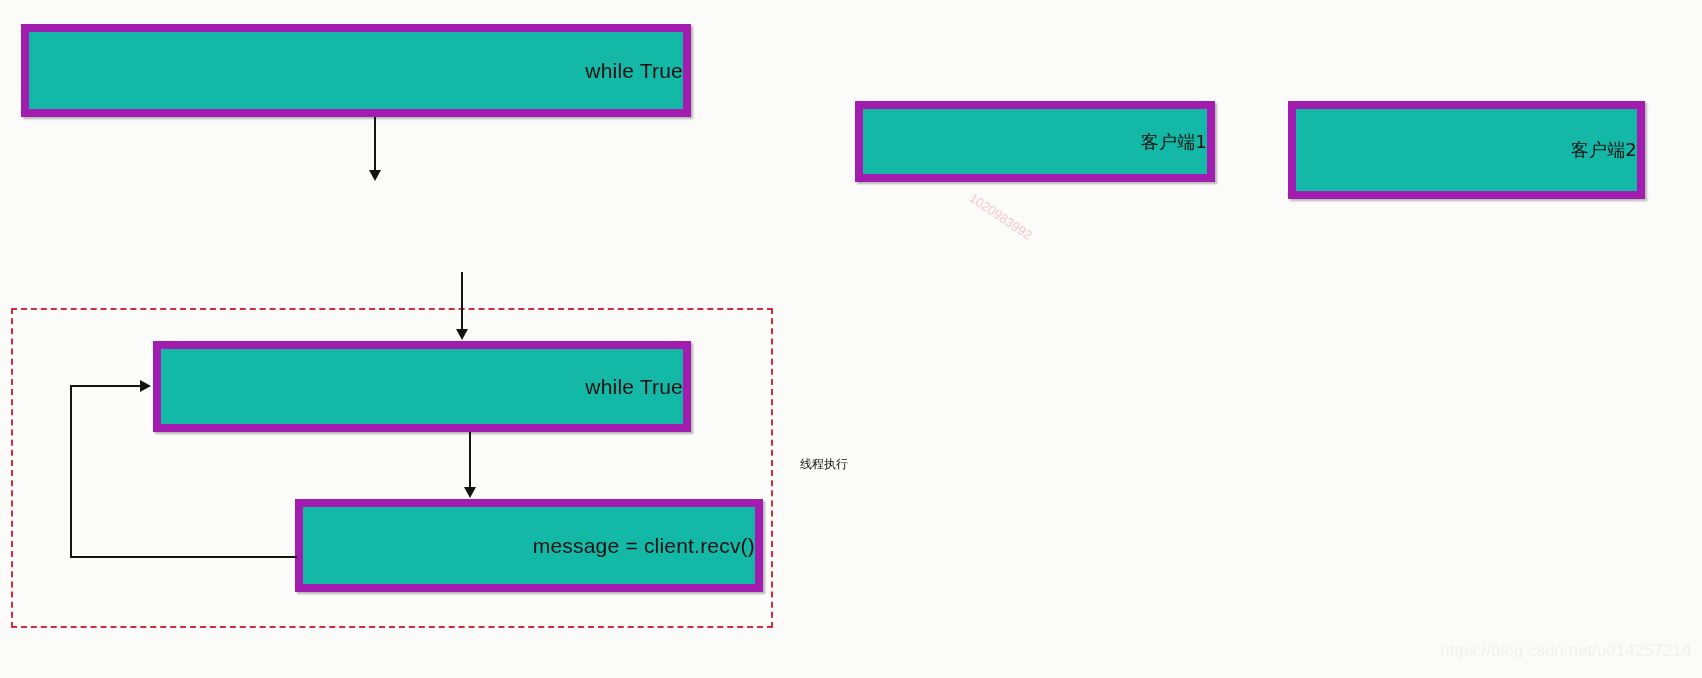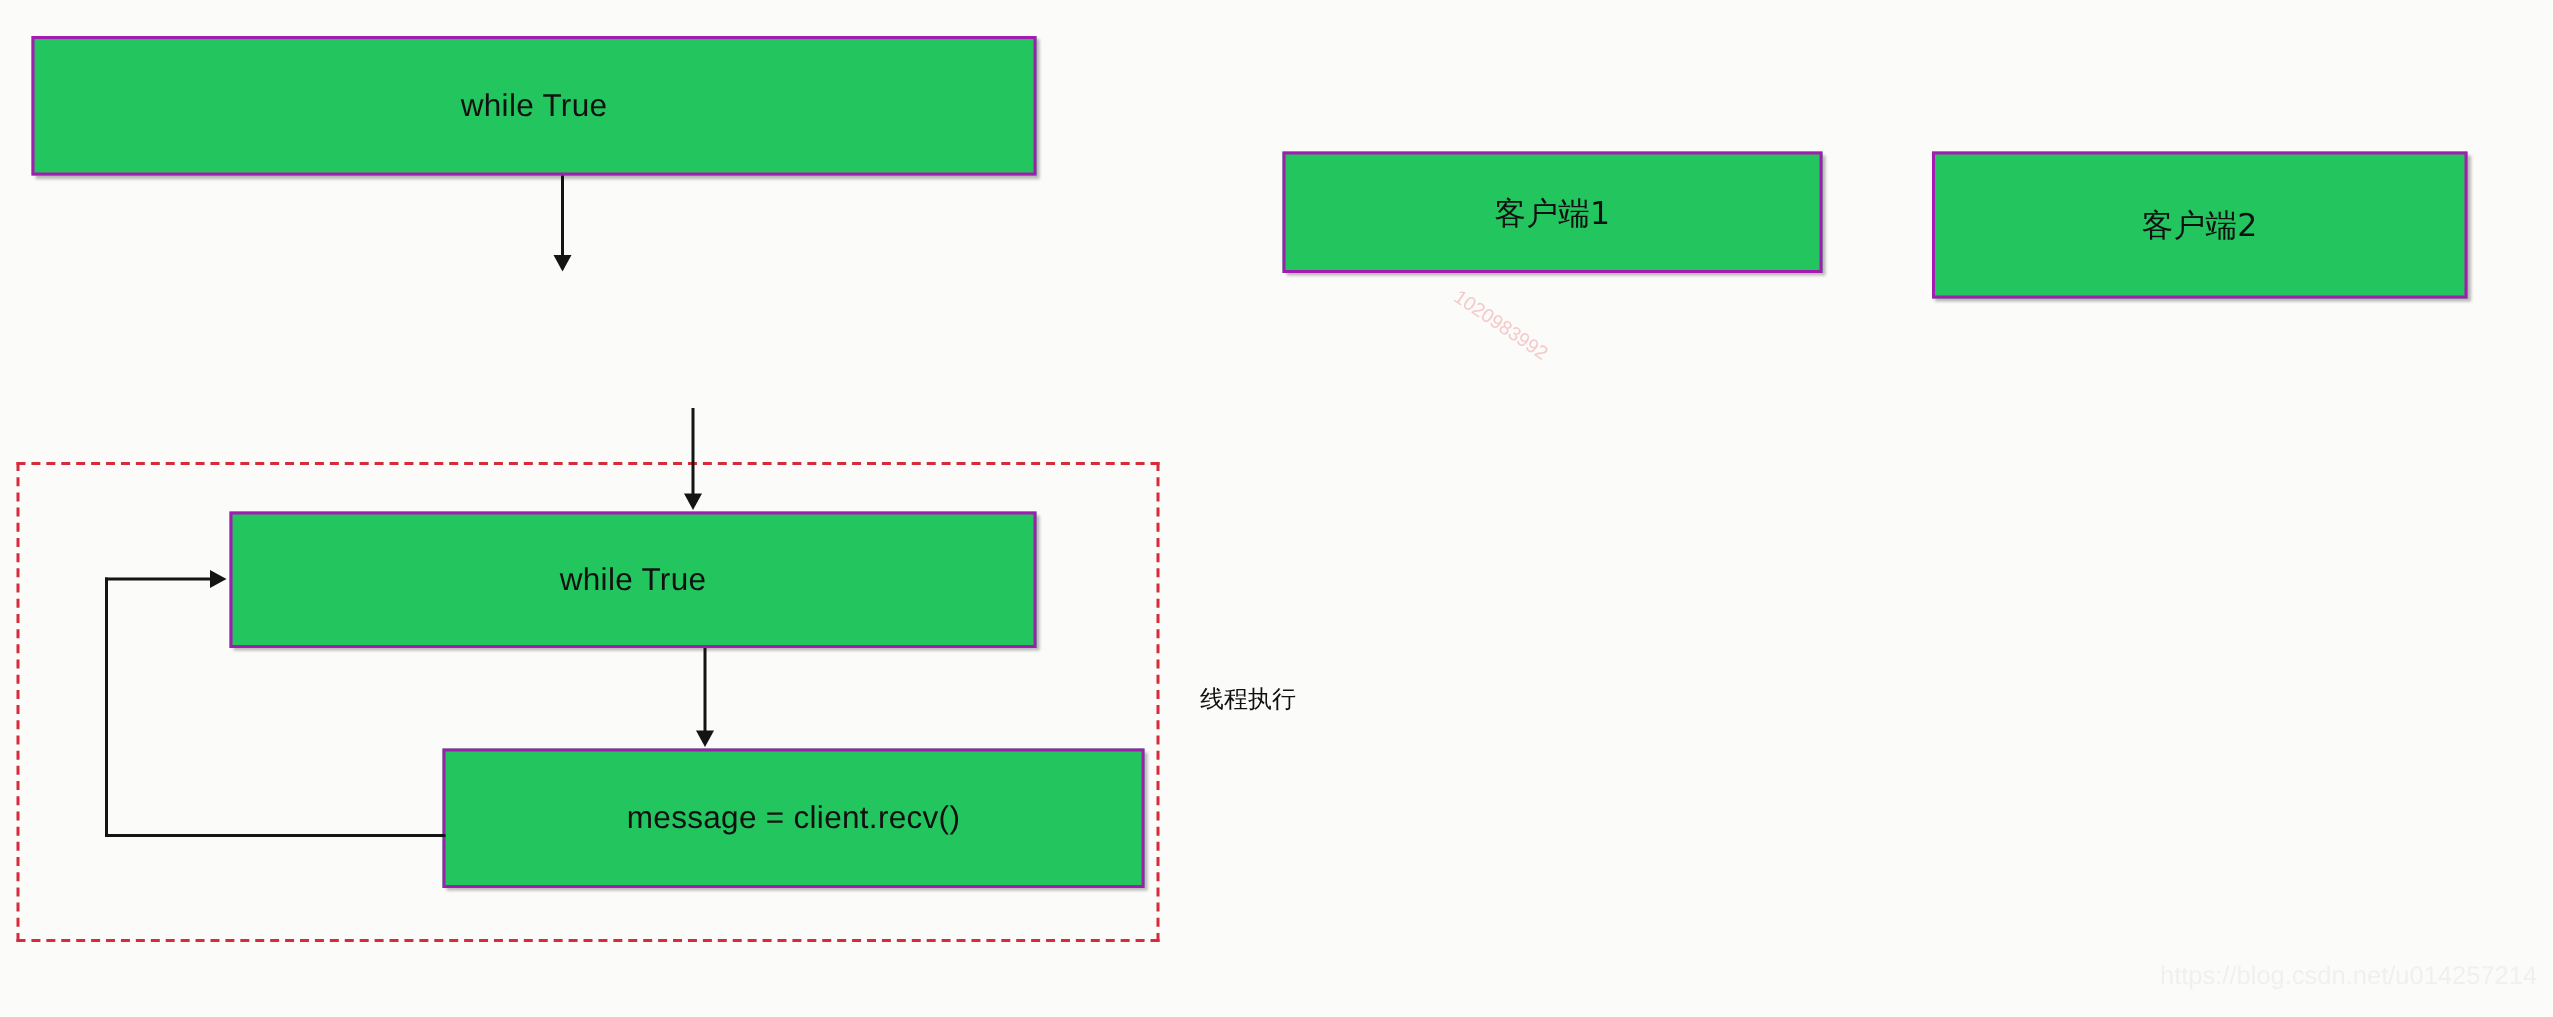--- a/index.html
+++ b/index.html
@@ -12,47 +12,47 @@
     position: relative;
     width: 1702px;
     height: 678px;
     background: #fbfbfa;
     overflow: hidden;
     font-family: "Liberation Sans", "DejaVu Sans", sans-serif;
   }
   .node {
     position: absolute;
     box-sizing: border-box;
-    background: #22c55e;
-    border: 2px solid #a21caf;
+    background: #14b8a6;
+    border: 8px solid #a21caf;
     box-shadow: 2px 2px 2px rgba(0,0,0,0.28);
     display: flex;
     align-items: center;
-    justify-content: center;
+    justify-content: flex-end;
   }
   .node-label {
     font-size: 21px;
     color: #111111;
     letter-spacing: 0.2px;
     white-space: nowrap;
   }
   .node-label.cjk {
     font-family: "DejaVu Sans", "Liberation Sans", sans-serif;
-    font-size: 21px;
+    font-size: 18px;
   }
   .dashed-group {
     position: absolute;
     box-sizing: border-box;
     border: 2px dashed #d62b3a;
     background: transparent;
   }
   .group-label {
     position: absolute;
     font-family: "DejaVu Sans", "Liberation Sans", sans-serif;
-    font-size: 16px;
+    font-size: 12px;
     color: #111111;
     white-space: nowrap;
   }
   .edge {
     position: absolute;
     background: #141414;
   }
   .edge-v { width: 2px; }
   .edge-h { height: 2px; }
   .arrowhead {

